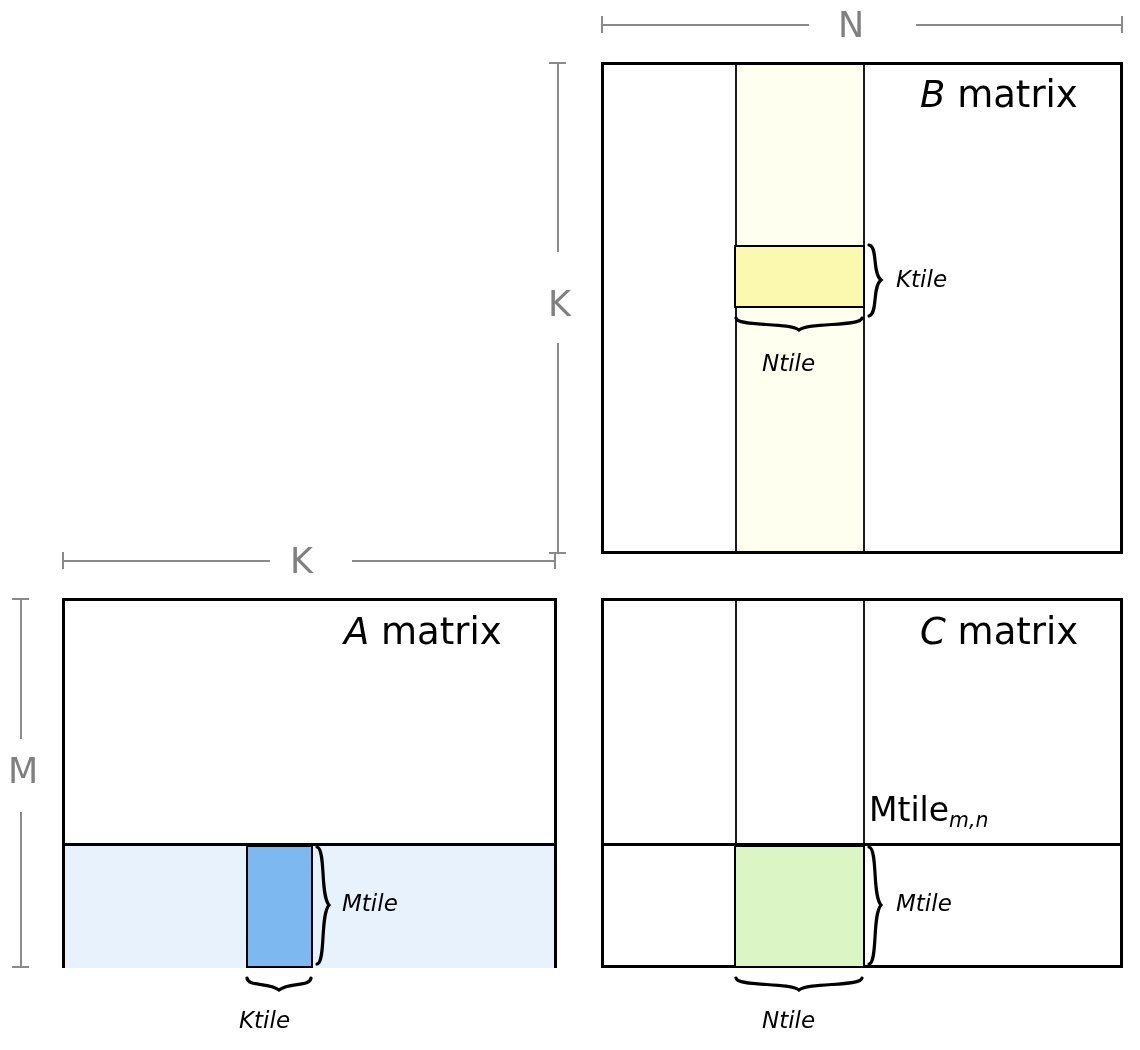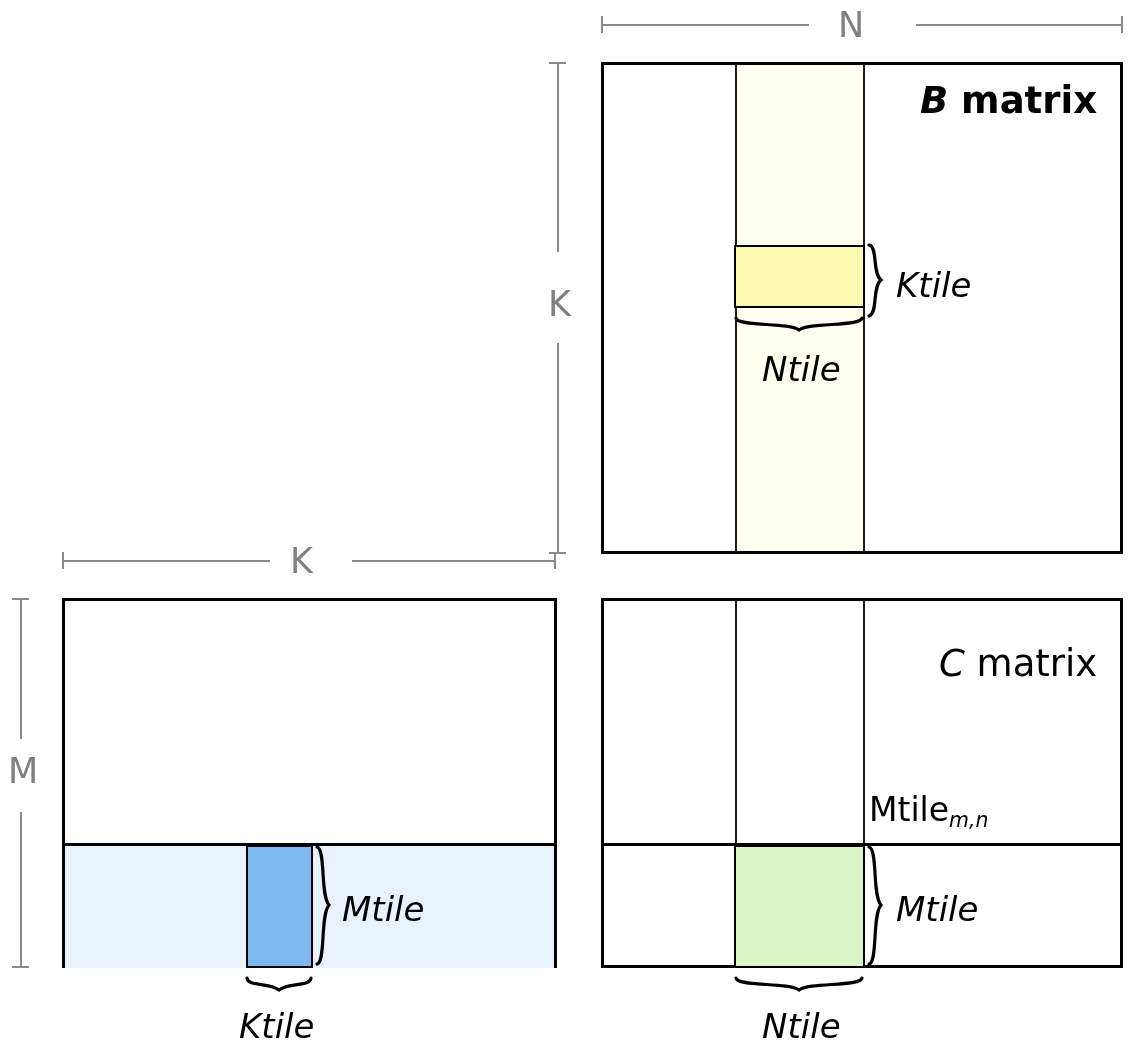--- a/index.html
+++ b/index.html
@@ -90,21 +90,21 @@
     position: absolute;
     font-size: 35px;
     color: #808080;
     line-height: 1;
     white-space: nowrap;
   }
 
   
   .tile-label {
     position: absolute;
-    font-size: 34px;
+    font-size: 23px;
     font-style: italic;
     color: #000000;
     white-space: nowrap;
     line-height: 1;
   }
 
   
   .block-label {
     position: absolute;
     font-size: 33px;
@@ -165,21 +165,21 @@
   <div class="matrix-box" style="left:601px; top:62px; width:522px; height:492px;">
 
     <div class="fill-col" style="left:131px; top:0px; width:129px; height:100%; background:#fffff0;"></div>
 
     <div class="thin-v" style="left:131px; top:0px; height:100%;"></div>
     <div class="thin-v" style="left:259px; top:0px; height:100%;"></div>
 
     <div class="tile" style="left:130px; top:180px; width:131px; height:63px; background:#fbf8b0;"></div>
   </div>
 
-  <div class="matrix-title" style="left:920px; top:82px;font-weight:bold;">
+  <div class="matrix-title" style="left:920px; top:76px;">
     <span class="mt-sym">B</span><span>&nbsp;</span><span class="mt-word">matrix</span>
   </div>
 
   <div class="brace" style="left:866px; top:243px;">
     <svg width="26" height="76" viewBox="0 0 26 76">
       <path d="M 3 2 C 12 3, 6 30, 15 37 C 6 44, 12 71, 3 73" fill="none" stroke="#000000" stroke-width="3.2" stroke-linecap="round"></path>
     </svg>
   </div>
   <div class="tile-label" style="left:896px; top:268px;">Ktile</div>
 
@@ -192,20 +192,23 @@
 
   <div class="matrix-box" style="left:62px; top:598px; width:495px; height:370px;">
 
     <div class="fill-col" style="left:0px; top:244px; width:100%; height:123px; background:#e8f2fd;"></div>
 
     <div class="divline-h" style="left:0px; top:242px; width:100%;"></div>
 
     <div class="tile" style="left:181px; top:244px; width:67px; height:123px; background:#7db9f0;"></div>
   </div>
 
+  <div class="matrix-title" style="left:344px; top:613px;">
+    <span class="mt-sym">A</span><span>&nbsp;</span><span class="mt-word">matrix</span>
+  </div>
 
   <div class="brace" style="left:314px; top:845px;">
     <svg width="26" height="122" viewBox="0 0 26 122">
       <path d="M 3 2 C 12 4, 6 50, 15 60 C 6 70, 12 117, 3 119" fill="none" stroke="#000000" stroke-width="3.2" stroke-linecap="round"></path>
     </svg>
   </div>
   <div class="tile-label" style="left:342px; top:892px;">Mtile</div>
 
   <div class="brace" style="left:245px; top:976px;">
     <svg width="68" height="24" viewBox="0 0 68 24">
@@ -217,21 +220,21 @@
   <div class="matrix-box" style="left:601px; top:598px; width:522px; height:370px;">
 
     <div class="thin-v" style="left:131px; top:0px; height:244px;"></div>
     <div class="thin-v" style="left:259px; top:0px; height:244px;"></div>
 
     <div class="divline-h" style="left:0px; top:242px; width:100%;"></div>
 
     <div class="tile" style="left:130px; top:244px; width:131px; height:123px; background:#dcf5c4;"></div>
   </div>
 
-  <div class="matrix-title" style="left:939px; top:613px;margin-top:32px;">
+  <div class="matrix-title" style="left:920px; top:613px;">
     <span class="mt-sym">C</span><span>&nbsp;</span><span class="mt-word">matrix</span>
   </div>
 
   <div class="block-label" style="left:869px; top:793px;">
     <span>Mtile</span><sub>m,n</sub>
   </div>
 
   <div class="brace" style="left:866px; top:845px;">
     <svg width="26" height="122" viewBox="0 0 26 122">
       <path d="M 3 2 C 12 4, 6 50, 15 60 C 6 70, 12 117, 3 119" fill="none" stroke="#000000" stroke-width="3.2" stroke-linecap="round"></path>

